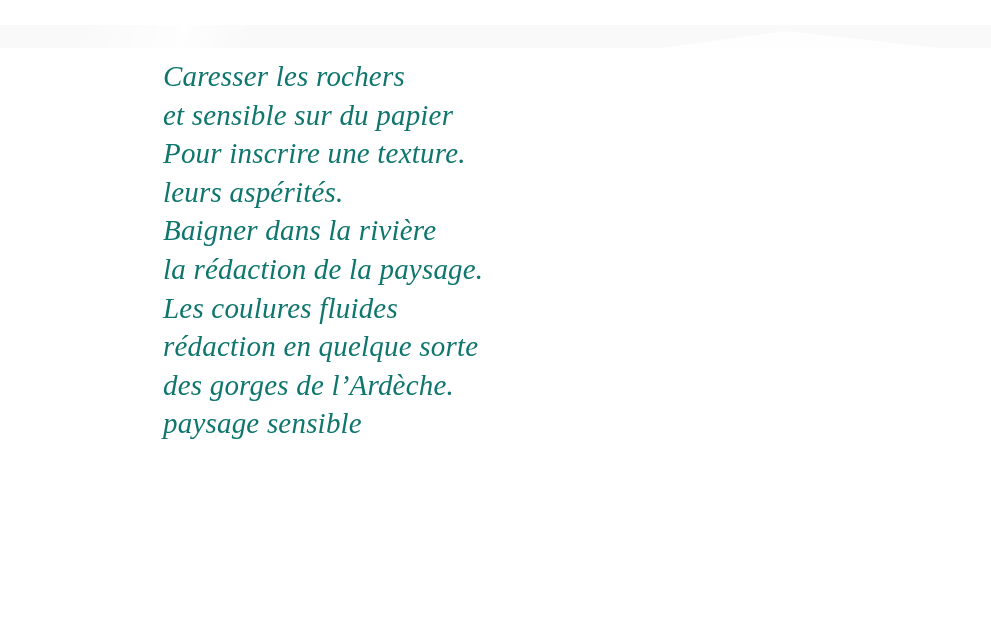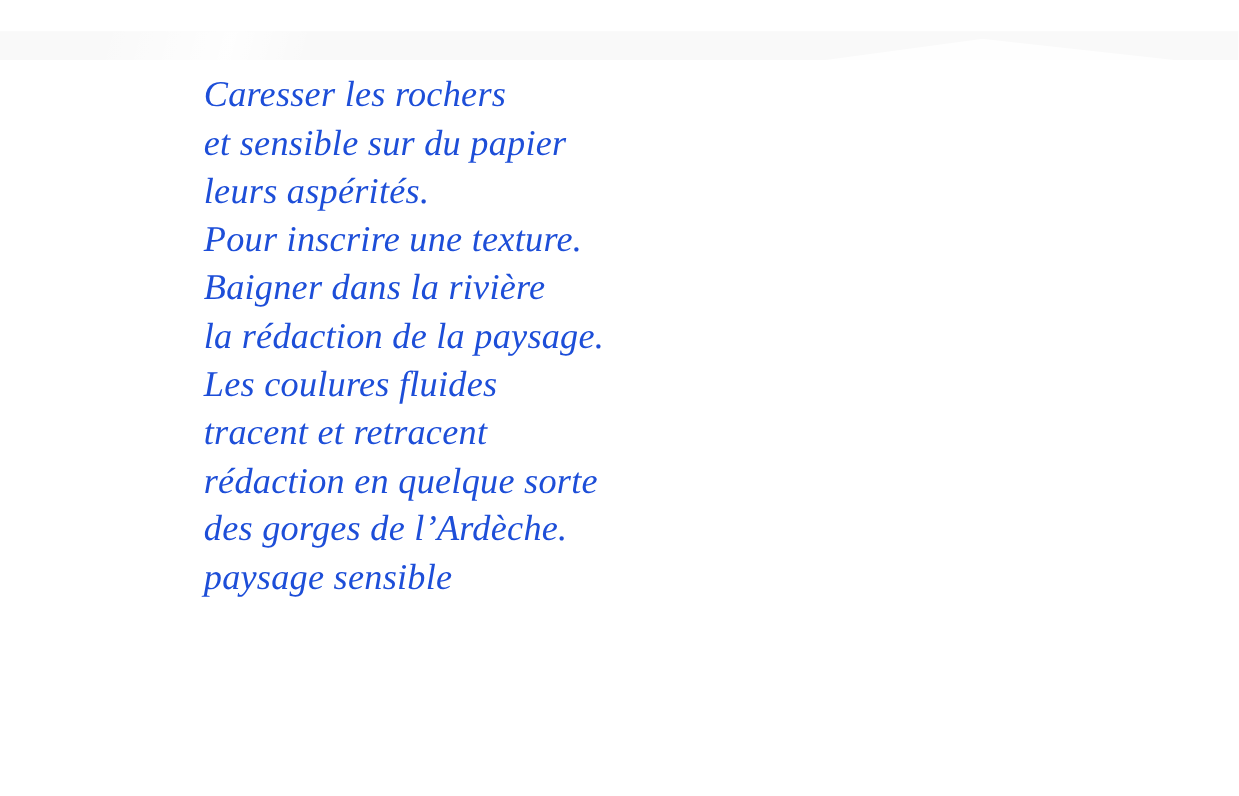--- a/index.html
+++ b/index.html
@@ -38,21 +38,21 @@
     top: 6px;
     width: 280px;
     height: 17px;
     background: rgba(255,255,255,0.75);
     clip-path: polygon(0 100%, 45% 0, 100% 100%);
   }
   .poem {
     position: absolute;
     left: 163px;
     top: 57px;
-    color: #1d4ed8;
+    color: #0f766e;
     font-style: italic;
     font-size: 29px;
     line-height: 38.6px;
     letter-spacing: 0.2px;
     white-space: nowrap;
   }
   .poem-line {
     height: 38.6px;
   }
 </style>
@@ -62,24 +62,23 @@
 <div class="page">
 
   <div class="faint-band">
     <div class="streak-left"></div>
     <div class="streak-right"></div>
   </div>
 
   <div class="poem">
     <div class="poem-line">Caresser les rochers</div>
     <div class="poem-line">et sensible sur du papier</div>
+    <div class="poem-line">Pour inscrire une texture.</div>
     <div class="poem-line">leurs aspérités.</div>
-    <div class="poem-line">Pour inscrire une texture.</div>
     <div class="poem-line">Baigner dans la rivière</div>
     <div class="poem-line">la rédaction de la paysage.</div>
     <div class="poem-line">Les coulures fluides</div>
-    <div class="poem-line">tracent et retracent</div>
     <div class="poem-line">rédaction en quelque sorte</div>
     <div class="poem-line">des gorges de l’Ardèche.</div>
     <div class="poem-line">paysage sensible</div>
   </div>
 
 </div>
 
 </body></html>

